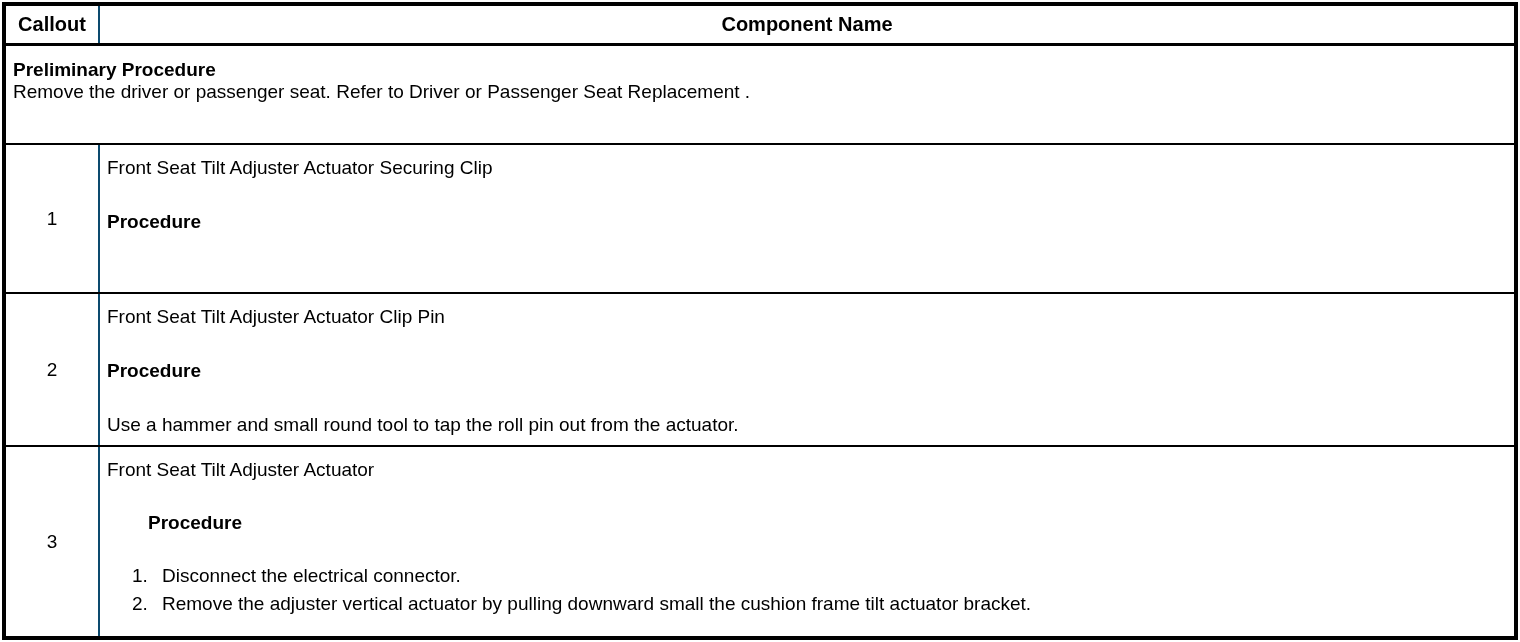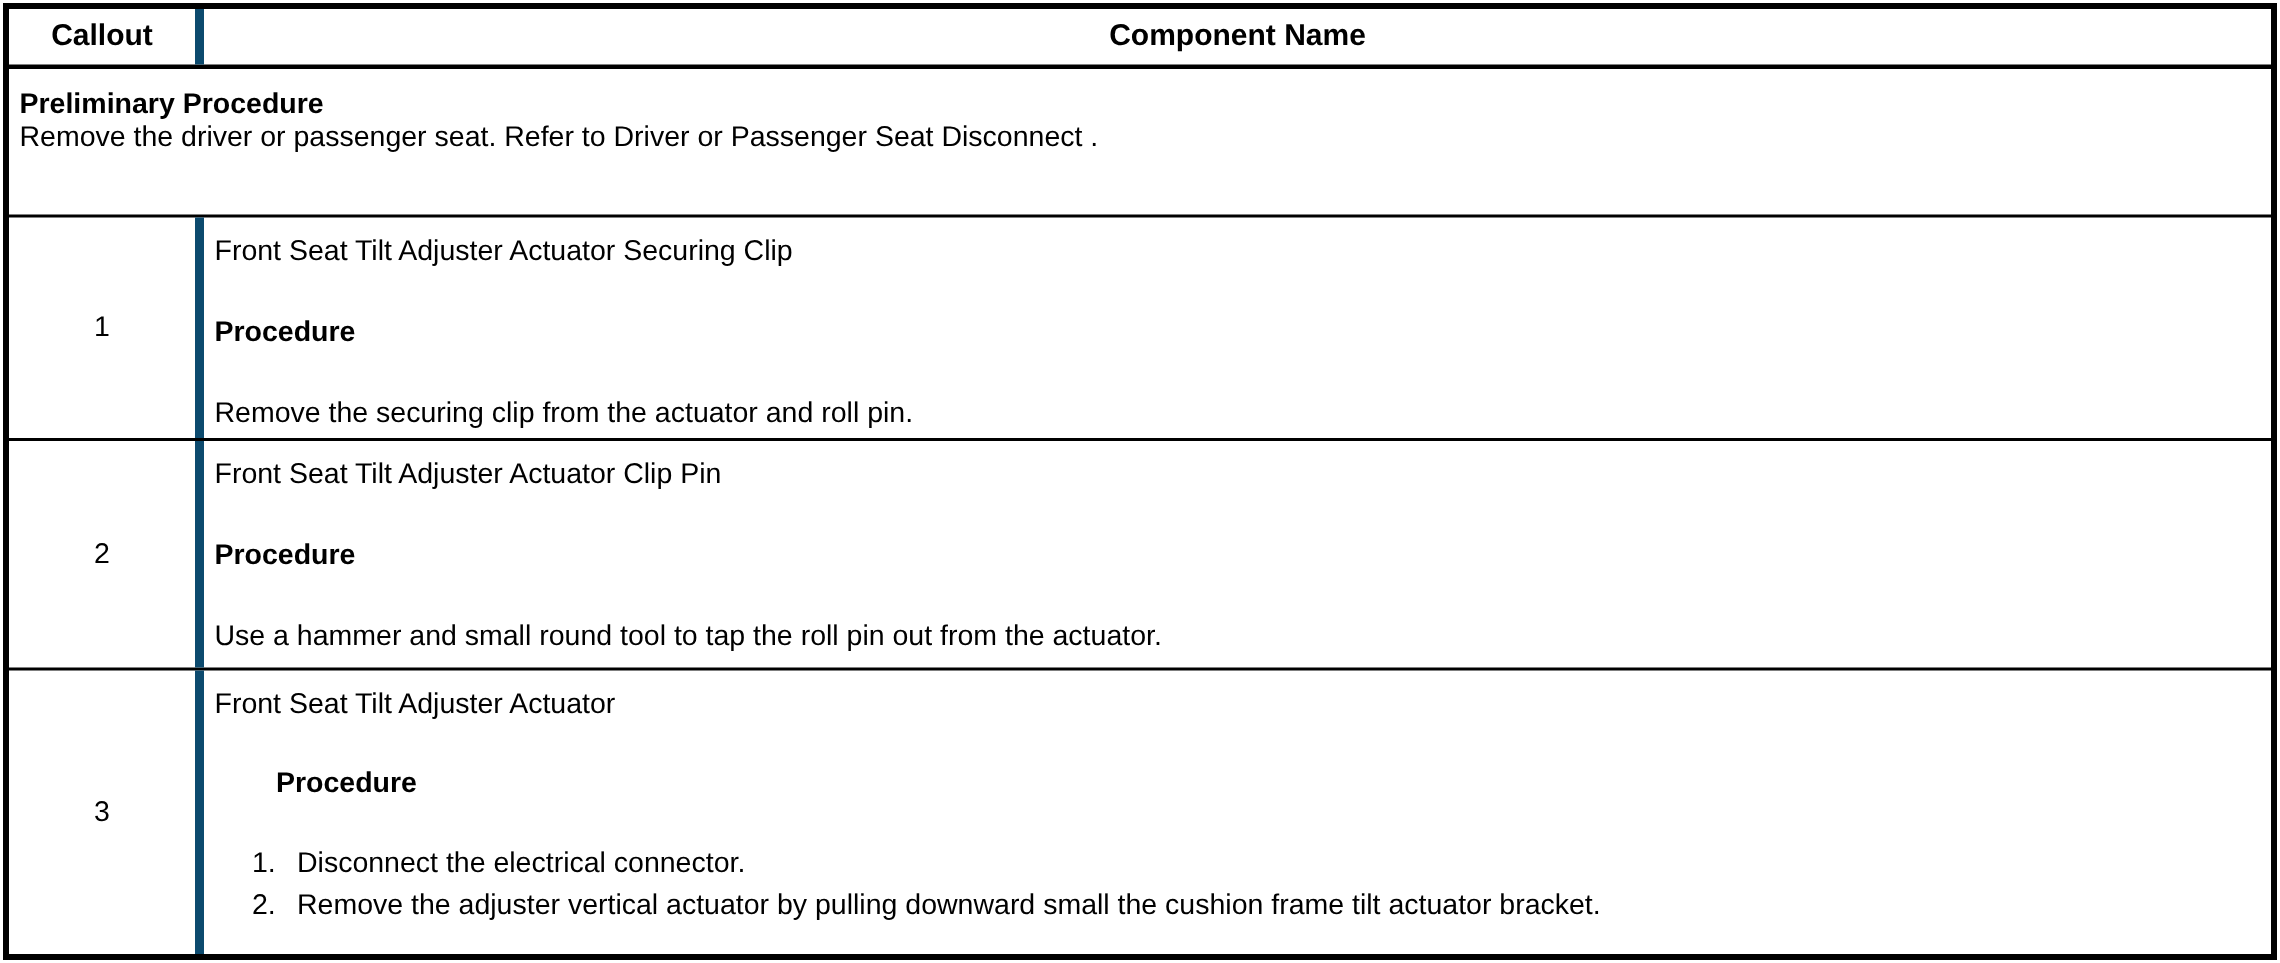--- a/index.html
+++ b/index.html
@@ -25,22 +25,22 @@
     border-bottom: 3px solid #000000;
   }
   .header-cell {
     font-weight: bold;
     font-size: 20px;
     display: flex;
     align-items: center;
     justify-content: center;
   }
   .callout-col {
-    width: 130px;
-    border-right: 6px solid #0c4a6e;
+    width: 94px;
+    border-right: 2px solid #0c4a6e;
     flex-shrink: 0;
   }
   .component-col { flex: 1; text-align: right; }
   .callout-num {
     display: flex;
     align-items: center;
     justify-content: center;
     font-size: 19px;
   }
   .preliminary-row {
@@ -76,29 +76,28 @@
 <div class="page">
   <div class="table">
 
     <div class="row header-row">
       <div class="callout-col header-cell">Callout</div>
       <div class="component-col header-cell">Component Name</div>
     </div>
 
     <div class="preliminary-row">
       <div class="prelim-title">Preliminary Procedure</div>
-      <div class="prelim-body">Remove the driver or passenger seat. Refer to Driver or Passenger Seat Disconnect .</div>
+      <div class="prelim-body">Remove the driver or passenger seat. Refer to Driver or Passenger Seat Replacement .</div>
     </div>
 
     <div class="row body-row row-1">
       <div class="callout-col callout-num">1</div>
       <div class="body-cell">
         <div class="comp-title">Front Seat Tilt Adjuster Actuator Securing Clip</div>
         <div class="proc-label">Procedure</div>
-        <div class="proc-body">Remove the securing clip from the actuator and roll pin.</div>
       </div>
     </div>
 
     <div class="row body-row row-2">
       <div class="callout-col callout-num">2</div>
       <div class="body-cell">
         <div class="comp-title">Front Seat Tilt Adjuster Actuator Clip Pin</div>
         <div class="proc-label">Procedure</div>
         <div class="proc-body">Use a hammer and small round tool to tap the roll pin out from the actuator.</div>
       </div>

